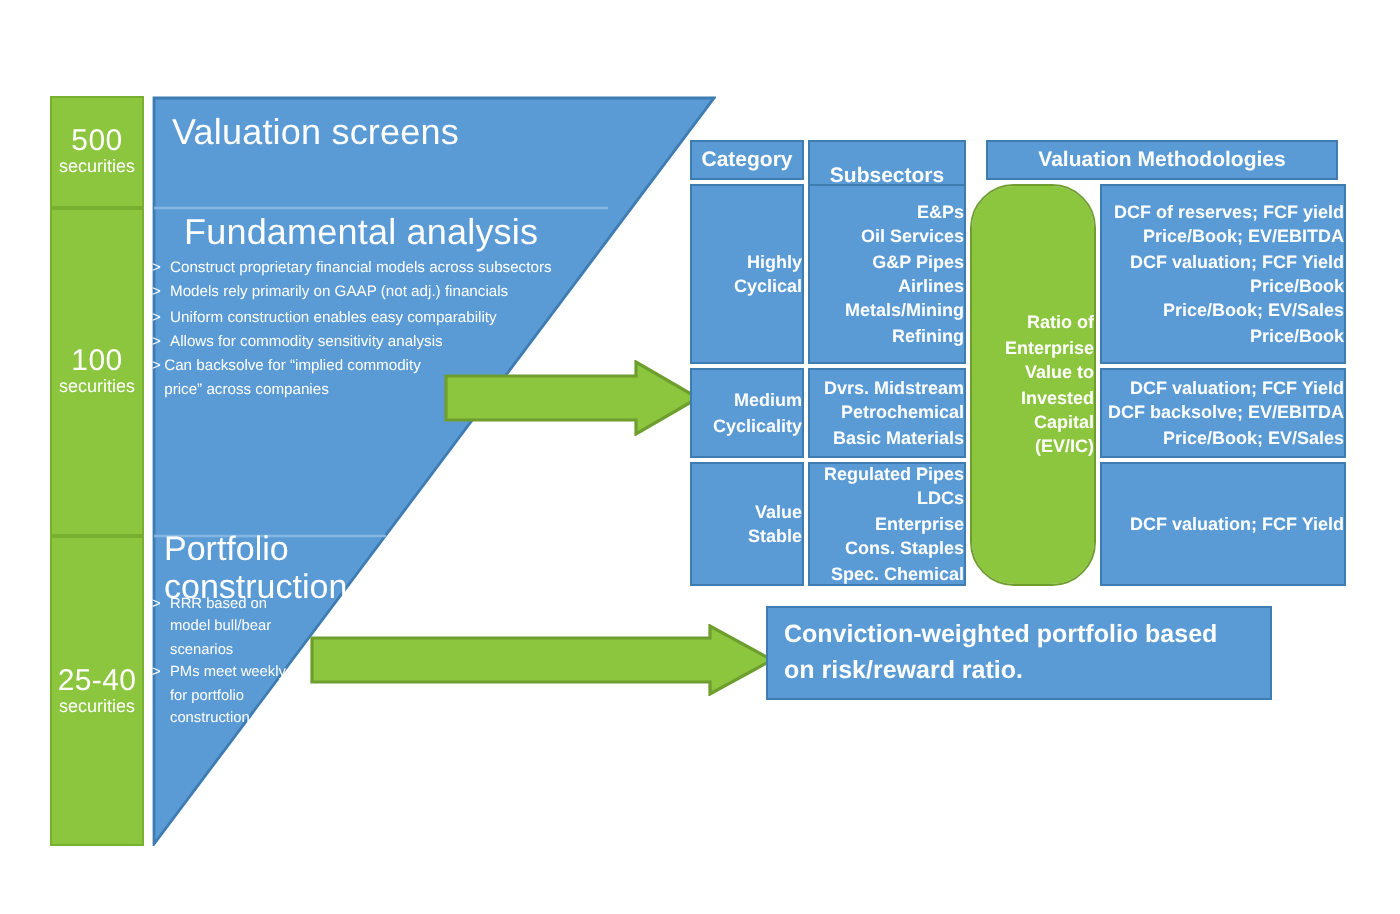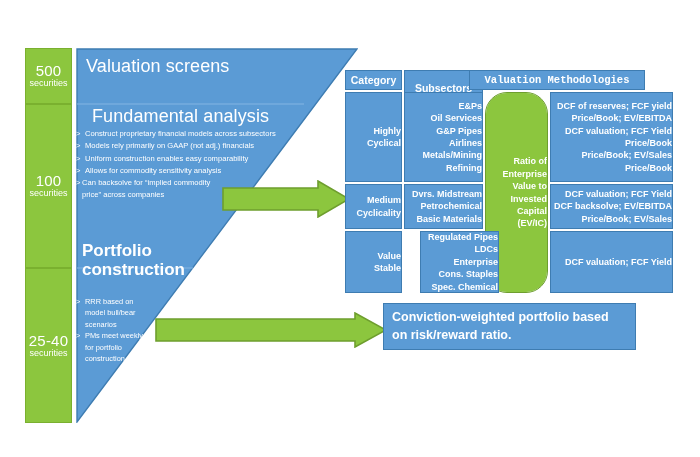--- a/index.html
+++ b/index.html
@@ -192,21 +192,21 @@
     <div class="bl"><span class="mk">&gt;</span><span>Construct proprietary financial models across subsectors</span></div>
     <div class="bl"><span class="mk">&gt;</span><span>Models rely primarily on GAAP (not adj.) financials</span></div>
     <div class="bl"><span class="mk">&gt;</span><span>Uniform construction enables easy comparability</span></div>
     <div class="bl"><span class="mk">&gt;</span><span>Allows for commodity sensitivity analysis</span></div>
     <div style="display:flex; width:150px;">
         <span class="mk">&gt;</span>
         <span>Can backsolve for “implied commodity price” across companies</span>
       </div>
   </div>
 
-  <div class="f-text f-title-md" style="left:82px; top:242px;font-weight:bold;">
+  <div class="f-text f-title-md" style="left:82px; top:266px;">
     <div>Portfolio</div>
     <div>construction</div>
   </div>
   <div class="f-text f-bullets-narrow" style="left:76px; top:296px;">
     <div class="row">
         <span class="mk">&gt;</span>
         <span>RRR based on model bull/bear scenarios</span>
       </div>
     <div class="row">
         <span class="mk">&gt;</span>
@@ -223,21 +223,21 @@
   <div class="arrow" style="left:155px; top:312px;">
     <svg width="232" height="36" viewBox="0 0 232 36" xmlns="http://www.w3.org/2000/svg">
       <polygon points="1,7 200,7 200,1 231,18 200,35 200,29 1,29" fill="#8CC63E" stroke="#6E9E2E" stroke-width="1.6"></polygon>
     </svg>
   </div>
 
   <div class="tbl">
 
     <div class="cell hdr" style="left:0px;   top:0px;  width:57px;  height:20px;">Category</div>
     <div class="cell hdr" style="left:59px;  top:0px;  width:79px;  height:36px;">Subsectors</div>
-    <div class="cell hdr" style="left:124px; top:0px;  width:176px; height:20px;font-family:Liberation Mono, monospace;">Valuation Methodologies</div>
+    <div class="cell hdr" style="left:148px; top:0px;  width:176px; height:20px;">Valuation Methodologies</div>
 
     <div class="cell green" style="left:140px; top:22px; width:63px; height:201px;border-radius:22px;">
       <div class="stack">
         <div>Ratio of</div>
         <div>Enterprise</div>
         <div>Value to</div>
         <div>Invested</div>
         <div>Capital</div>
         <div>(EV/IC)</div>
       </div>
@@ -290,21 +290,21 @@
         <div>Price/Book; EV/Sales</div>
       </div>
     </div>
 
     <div class="cell" style="left:0px;  top:161px; width:57px; height:62px;">
       <div class="stack">
         <div>Value</div>
         <div>Stable</div>
       </div>
     </div>
-    <div class="cell" style="left:59px; top:161px; width:79px; height:62px;margin-left:16px;">
+    <div class="cell" style="left:59px; top:161px; width:79px; height:62px;">
       <div class="stack">
         <div>Regulated Pipes</div>
         <div>LDCs</div>
         <div>Enterprise</div>
         <div>Cons. Staples</div>
         <div>Spec. Chemical</div>
       </div>
     </div>
     <div class="cell" style="left:205px; top:161px; width:123px; height:62px;">
       <div class="stack">

